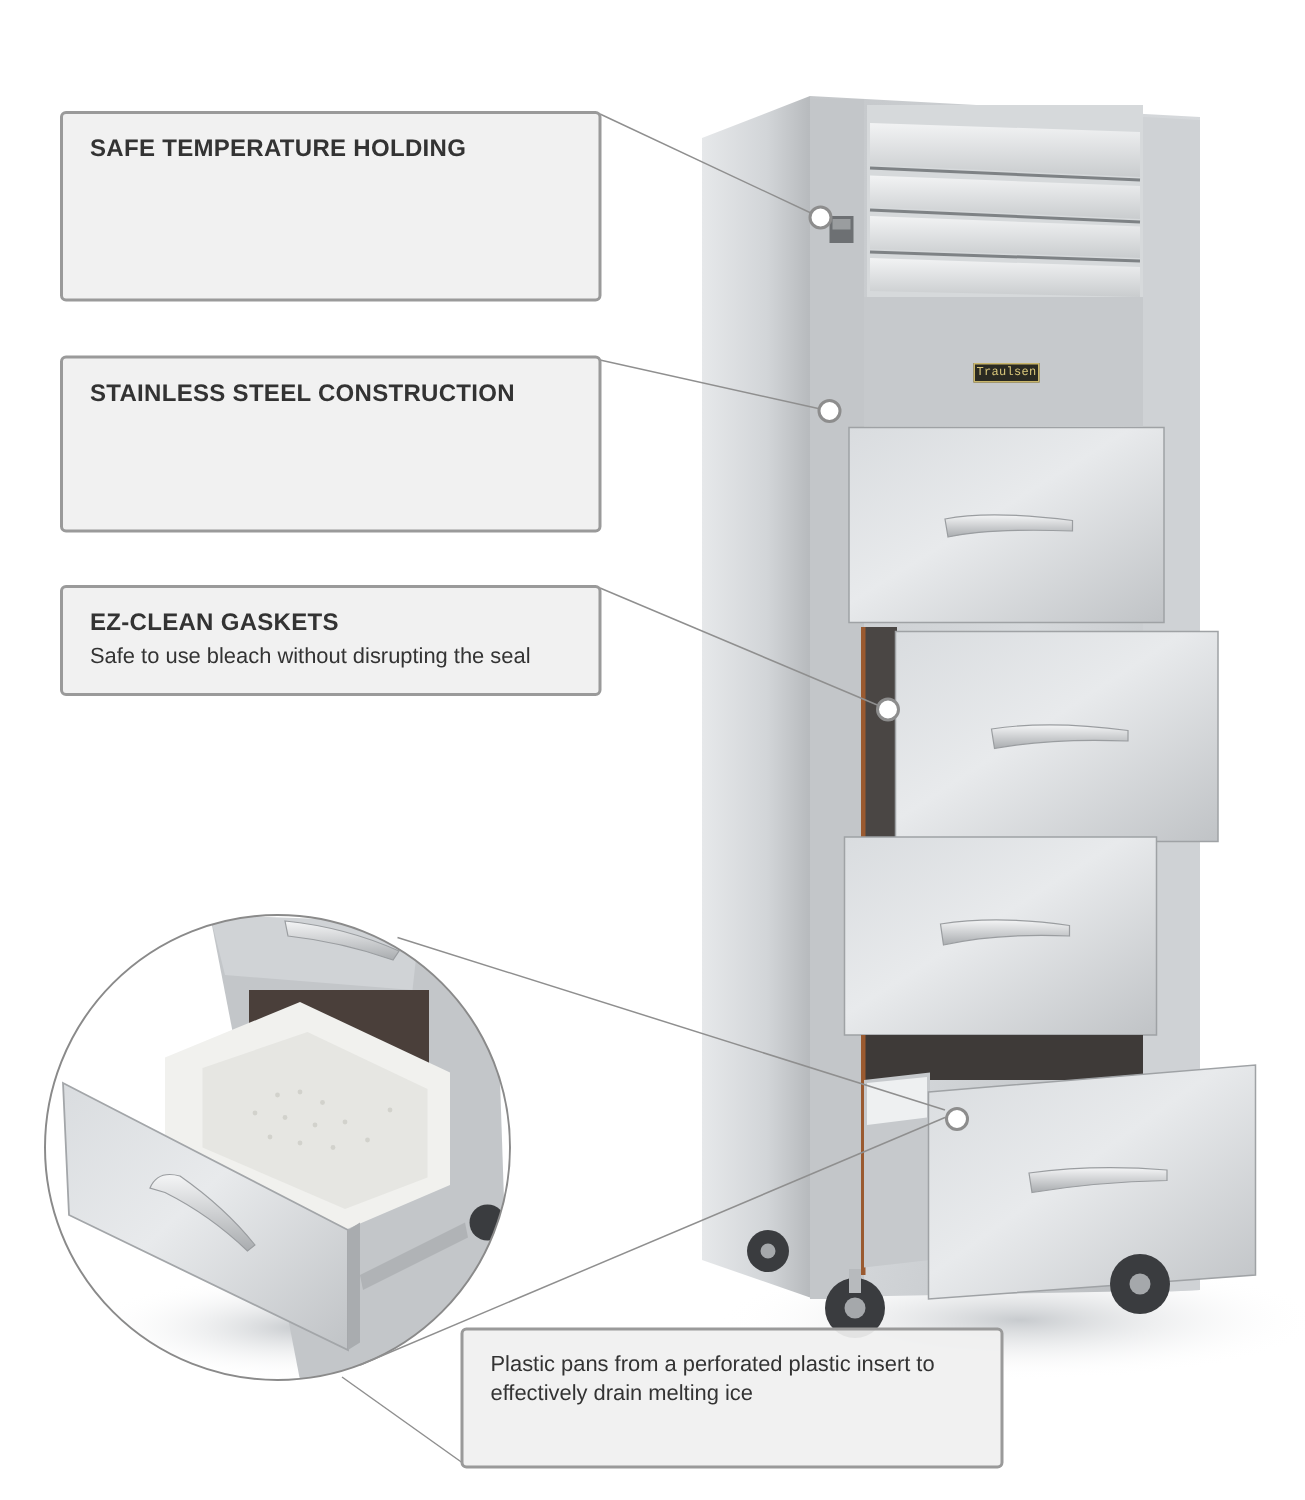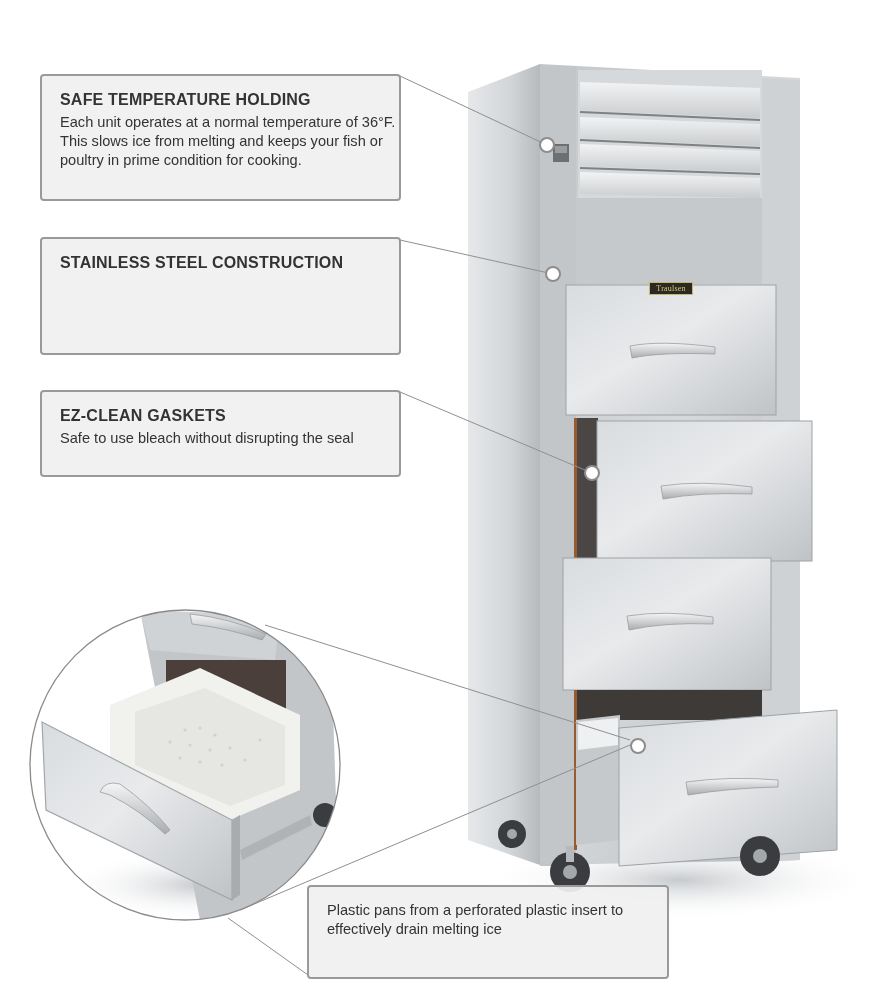--- a/index.html
+++ b/index.html
@@ -30,26 +30,25 @@
     line-height: 19px;
     color: #333333;
   }
   .brand-badge {
     position: absolute;
     left: 649px; top: 242px;
     width: 42px; height: 11px;
     background: #2a2a22;
     border: 1px solid #c9b66a;
     color: #d9c77a;
-    font-family: Liberation Serif, serif;
+    font-family: Liberation Mono, monospace;
     font-size: 8px;
     line-height: 11px;
     text-align: center;
     letter-spacing: 0.2px;
-    margin-top: 40px;
   }
   .dot {
     position: absolute;
     width: 16px; height: 16px;
     border-radius: 50%;
     background: #ffffff;
     border: 2px solid #8d8d8d;
     box-sizing: border-box;
   }
 </style>
@@ -202,28 +201,27 @@
 
   <div class="brand-badge">Traulsen</div>
 
   <div class="dot" style="left:539px; top:137px;"></div>
   <div class="dot" style="left:545px; top:266px;"></div>
   <div class="dot" style="left:584px; top:465px;"></div>
   <div class="dot" style="left:630px; top:738px;"></div>
 
   <div class="callout" style="left:40px; top:74px; width:361px; height:127px;">
     <h2>SAFE TEMPERATURE HOLDING</h2>
-    <p>Each unit operates at a normal temperature of 36°F. This slows ice from melting and keeps your fish or poultry in prime condition for cooking.</p>
   </div>
 
   <div class="callout" style="left:40px; top:237px; width:361px; height:118px;">
     <h2>STAINLESS STEEL CONSTRUCTION</h2>
   </div>
 
-  <div class="callout" style="left:40px; top:390px; width:361px; height:87px;">
+  <div class="callout" style="left:40px; top:390px; width:361px; height:74px;">
     <h2>EZ-CLEAN GASKETS</h2>
     <p>Safe to use bleach without disrupting the seal</p>
   </div>
 
   <div class="callout" style="left:307px; top:885px; width:362px; height:94px;">
     <p>Plastic pans from a perforated plastic insert to effectively drain melting ice</p>
   </div>
 
 </div>
 

